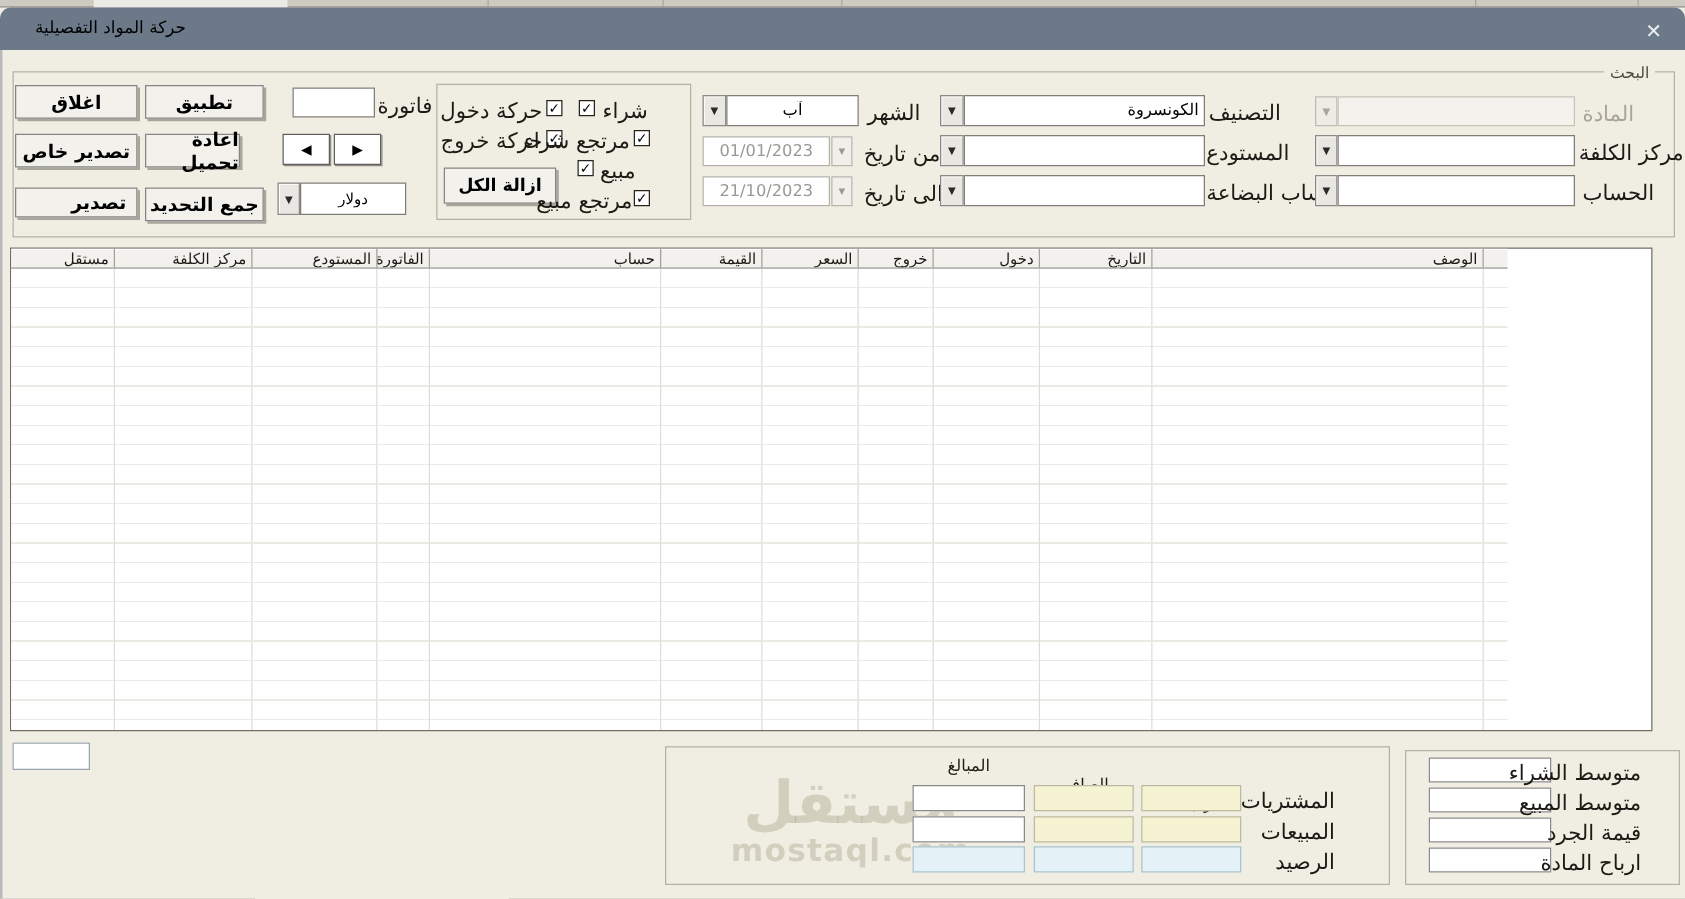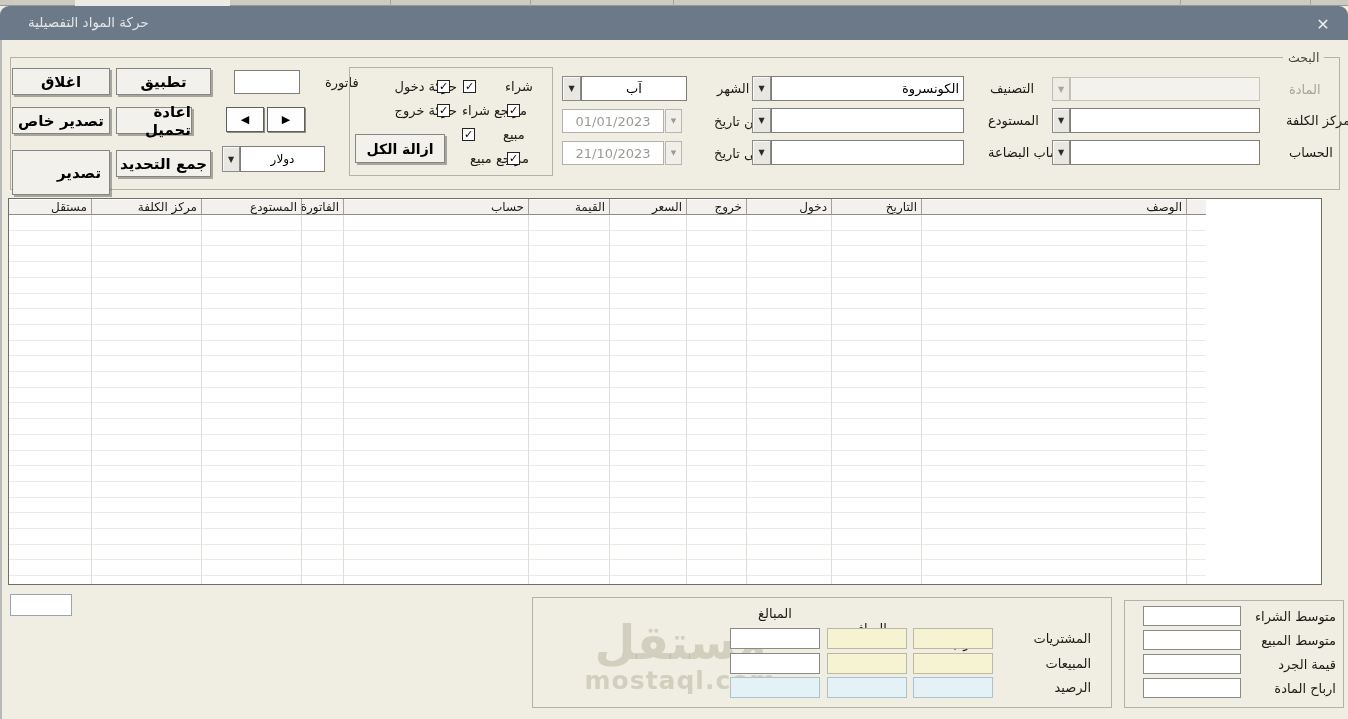--- a/index.html
+++ b/index.html
@@ -4,40 +4,40 @@
 <style>
   html,body{margin:0;padding:0;background:#b8b5ad;font-family:"DejaVu Sans",sans-serif;}
   .screen{position:relative;width:1348px;height:719px;overflow:hidden;background:#f0eee2;direction:ltr;}
   .abs{position:absolute;box-sizing:border-box;}
   
   .topstrip{left:0;top:0;width:1348px;height:6px;background:#cdcac2;border-bottom:1px solid #9a978f;}
   .topstrip .seg{position:absolute;top:0;height:6px;background:#eceae4;}
   .topstrip .div{position:absolute;top:0;width:1px;height:6px;background:#a8a5a0;}
   
   .titlebar{left:0;top:6px;width:1348px;height:34px;background:#6b7989;border-radius:9px 9px 0 0;}
-  .title{position:absolute;left:28px;top:8px;color:#e5e5e5;font-size:13.5px;direction:rtl;}
+  .title{position:absolute;left:28px;top:8px;color:#000000;font-size:13.5px;direction:rtl;}
   .closebtn{position:absolute;left:1308px;top:5px;width:30px;height:26px;color:#e9edf1;font-size:16px;display:flex;align-items:center;justify-content:center;cursor:default;}
   .winedge{left:0;top:40px;width:2px;height:679px;background:#8b9099;opacity:.55;}
   
   .group{border:1px solid #b5b2a5;background:transparent;}
   .gcaption{background:#f0eee2;padding:0 5px;font-size:12.5px;color:#4a473c;direction:rtl;}
   
   .btn3d{background:#f2f1ec;border:1px solid #858585;box-shadow:2px 2px 0 rgba(95,93,85,.5);display:flex;align-items:center;justify-content:center;font-weight:bold;font-size:15px;color:#000;direction:rtl;cursor:default;}
   .btn3d.sm{font-size:14px;}
   
   .tin{background:#fff;border:1px solid #7f7d76;font-family:"DejaVu Sans",sans-serif;font-size:13px;padding:0 4px;direction:rtl;}
   .center{text-align:center;}
   .tin.datebox{border:1px solid #b3b1a9;color:#9a9a95;text-align:center;font-size:13px;}
   .tin.disbox{background:#f3f2ec;border:1px solid #c6c4b8;}
   .ddbtn{background:#e9e7e1;border:1px solid #8a8a8a;display:flex;align-items:center;justify-content:center;font-size:8px;color:#2a2a2a;box-shadow:inset 1px 1px 0 #fbfaf7;cursor:default;}
   .ddbtn.dis{background:#eeece4;border-color:#bebcb2;color:#a8a69c;box-shadow:none;}
   .ddmini{background:#f1efe9;border:1px solid #b8b6ae;display:flex;align-items:center;justify-content:center;font-size:7px;color:#9a9a95;cursor:default;}
   .navbtn{background:#fefefe;border:1px solid #5f5f5f;box-shadow:1px 1px 0 #8d8b84;display:flex;align-items:center;justify-content:center;font-size:11px;color:#000;cursor:default;}
   
-  .lbl{font-size:13px;color:#1c1a14;direction:rtl;white-space:nowrap;margin-left:23px;}
+  .lbl{font-size:17px;color:#1c1a14;direction:rtl;white-space:nowrap;}
   .lbl.dis{color:#a8a598;}
   .lbl.rt{text-align:right;}
   
   .cbx{width:13px;height:13px;background:#fff;border:1px solid #24241f;display:flex;align-items:center;justify-content:center;cursor:default;}
   .cbx span{font-size:11px;font-weight:bold;color:#000;line-height:1;margin-top:-1px;}
   
   .grid{left:8px;top:198px;width:1314px;height:387px;border:1px solid #6e6e66;background:#fff;display:flex;flex-direction:row;}
   .col{display:flex;flex-direction:column;height:100%;box-sizing:border-box;}
   .th{height:16px;background:#f2f1ee;box-shadow:inset 0 1px 0 #ffffff;border-bottom:1px solid #8f8d85;border-left:1px solid #a3a199;font-size:12px;color:#1c1a14;text-align:right;padding:1px 4px 0 0;direction:rtl;white-space:nowrap;overflow:hidden;box-sizing:border-box;cursor:default;}
   .col:first-child .th{border-left:none;}
@@ -74,21 +74,21 @@
   </div>
   <div class="abs winedge"></div>
 
   <div class="abs group" style="left:10px;top:57px;width:1330px;height:133px;"></div>
   <div class="abs gcaption" style="left:1283px;top:50px;">البحث</div>
 
   <div class="abs btn3d" style="left:12px;top:68px;width:98px;height:27px;">اغلاق</div>
   <div class="abs btn3d" style="left:116px;top:68px;width:95px;height:27px;">تطبيق</div>
   <div class="abs btn3d" style="left:12px;top:107px;width:98px;height:27px;">تصدير خاص</div>
   <div class="abs btn3d" style="left:116px;top:107px;width:76px;height:27px;">اعادة تحميل</div>
-  <div class="abs btn3d" style="left:12px;top:150px;width:98px;height:45px;padding-left:36px;">تصدير</div>
+  <div class="abs btn3d" style="left:12px;top:150px;width:98px;height:24px;padding-left:36px;">تصدير</div>
   <div class="abs btn3d" style="left:116px;top:150px;width:95px;height:27px;">جمع التحديد</div>
 
   <input class="abs tin" style="left: 234px; top: 70px; width: 66px; height: 24px;" value="">
   <div class="abs lbl" style="left:302px;top:75px;">فاتورة</div>
   <div class="abs navbtn" style="left:226px;top:107px;width:38px;height:25px;">
       <span>◀</span>
     </div>
   <div class="abs navbtn" style="left:267px;top:107px;width:38px;height:25px;">
       <span>▶</span>
     </div>

